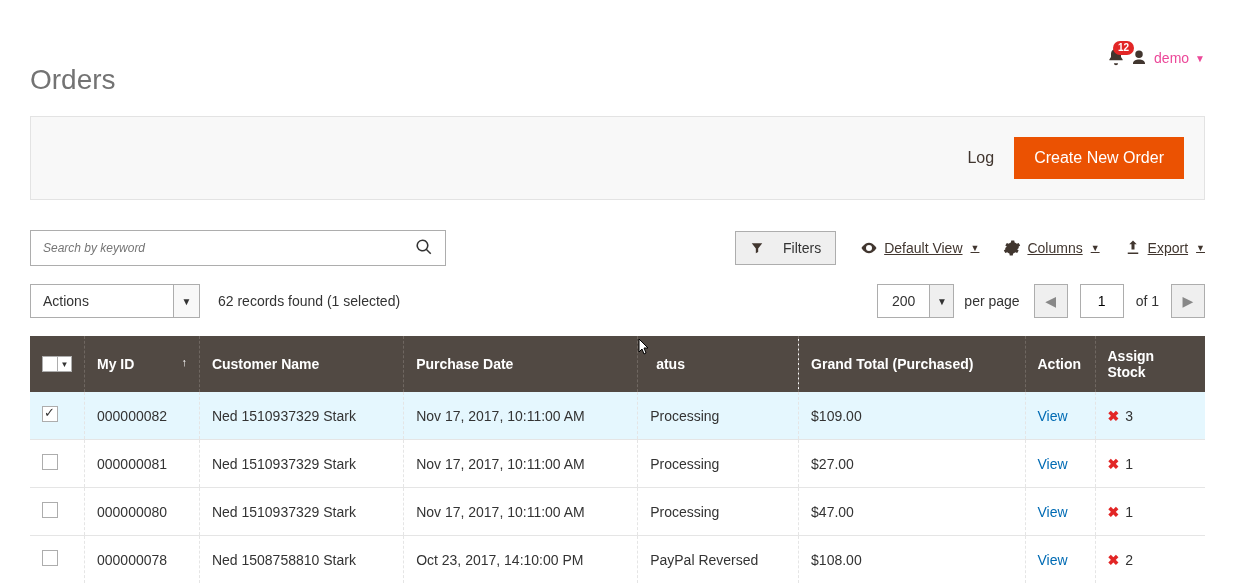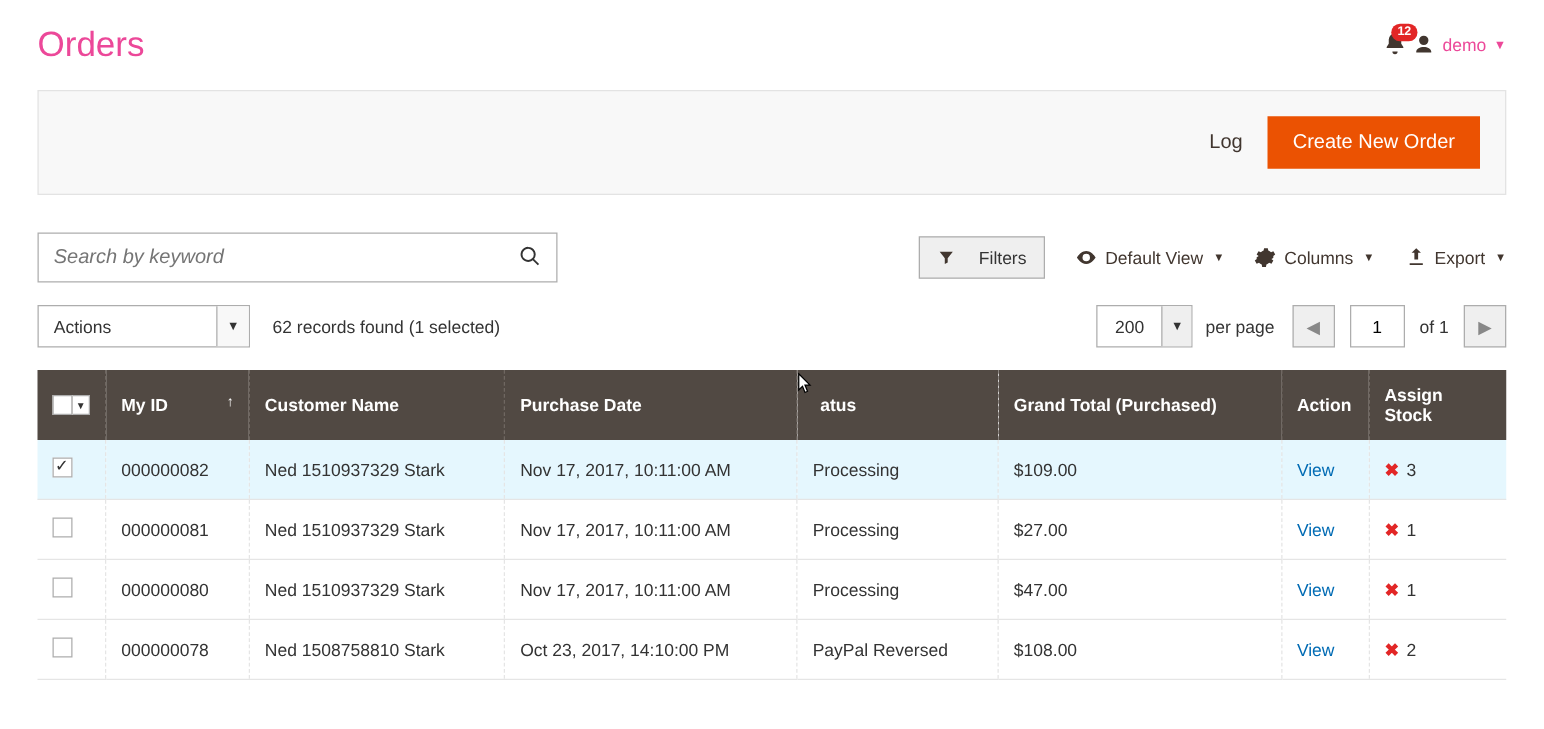--- a/index.html
+++ b/index.html
@@ -1,42 +1,42 @@
 <!DOCTYPE html>
 <html><head>
 <meta charset="utf-8">
 <style>
 * { box-sizing: border-box; margin: 0; padding: 0; }
 body { font-family: 'Helvetica Neue', Arial, sans-serif; font-size: 14px; color: #333; background: #fff; }
 
 .page { padding: 0 30px 30px 30px; width: 1235px; }
 
 .topbar { display: flex; justify-content: space-between; align-items: center; padding: 20px 0 20px 0; }
-.title { font-size: 28px; font-weight: 300; color: #ec4899; }
+.title { font-size: 28px; font-weight: 300; color: #737373; margin-top: 44px; }
 .top-actions { display: flex; align-items: center; gap: 4px; }
 .notif { position: relative; }
 .notif svg { width: 20px; height: 20px; fill: #41362f; }
 .notif-badge { position: absolute; top: -6px; right: -8px; background: #e22626; color: #fff; border-radius: 10px; font-size: 10px; font-weight: 600; padding: 1px 5px; line-height: 1.2; }
 .user { display: flex; align-items: center; gap: 6px; cursor: pointer; color: #ec4899; }
 .user svg.person { width: 18px; height: 18px; fill: #41362f; }
 .user .caret { font-size: 10px; }
 
 .action-bar { background: #f8f8f8; border: 1px solid #e3e3e3; padding: 20px; display: flex; justify-content: flex-end; align-items: center; gap: 20px; margin-bottom: 30px; }
 .action-bar .log { font-size: 16px; color: #41362f; cursor: pointer; }
 .create-btn { background: #eb5202; color: #fff; border: none; padding: 12px 20px; font-size: 16px; cursor: pointer; }
 
 .controls-row { display: flex; justify-content: space-between; align-items: center; margin-bottom: 18px; }
 .search-wrap { position: relative; width: 416px; border: 1px solid #adadad; display: flex; align-items: center; }
-.search-wrap input { border: none; outline: none; padding: 10px 12px; flex: 1; font-size: 16px; font-style: italic; color: #888; background: transparent; }
+.search-wrap input { border: none; outline: none; padding: 10px 12px; flex: 1; font-size: 12px; font-style: italic; color: #888; background: transparent; }
 .search-wrap .sicon { padding: 0 12px; cursor: pointer; }
 .search-wrap .sicon svg { width: 18px; height: 18px; fill: #333; }
 
 .right-tools { display: flex; align-items: center; gap: 24px; }
 .filters-btn { border: 1px solid #adadad; background: #efefef; padding: 8px 14px; display: flex; align-items: center; gap: 19px; cursor: pointer; }
-.tool-item { display: flex; align-items: center; gap: 6px; cursor: pointer; color: #41362f; }
+.tool-item { display: flex; align-items: center; gap: 6px; cursor: pointer; color: #41362f; text-decoration: underline; }
 .tool-item svg { width: 18px; height: 18px; fill: #41362f; }
 .small-caret { font-size: 9px; margin-left: 2px; }
 
 .grid-row { display: flex; justify-content: space-between; align-items: center; margin-bottom: 18px; }
 .grid-left { display: flex; align-items: center; gap: 18px; }
 .actions-dd { border: 1px solid #adadad; display: flex; align-items: center; width: 170px; height: 34px; }
 .actions-dd .lbl { padding: 0 12px; flex: 1; }
 .actions-dd .car { border-left: 1px solid #adadad; width: 26px; text-align: center; font-size: 10px; height: 100%; display: flex; align-items: center; justify-content: center; background: #f8f8f8; }
 .records { color: #333; }
 

